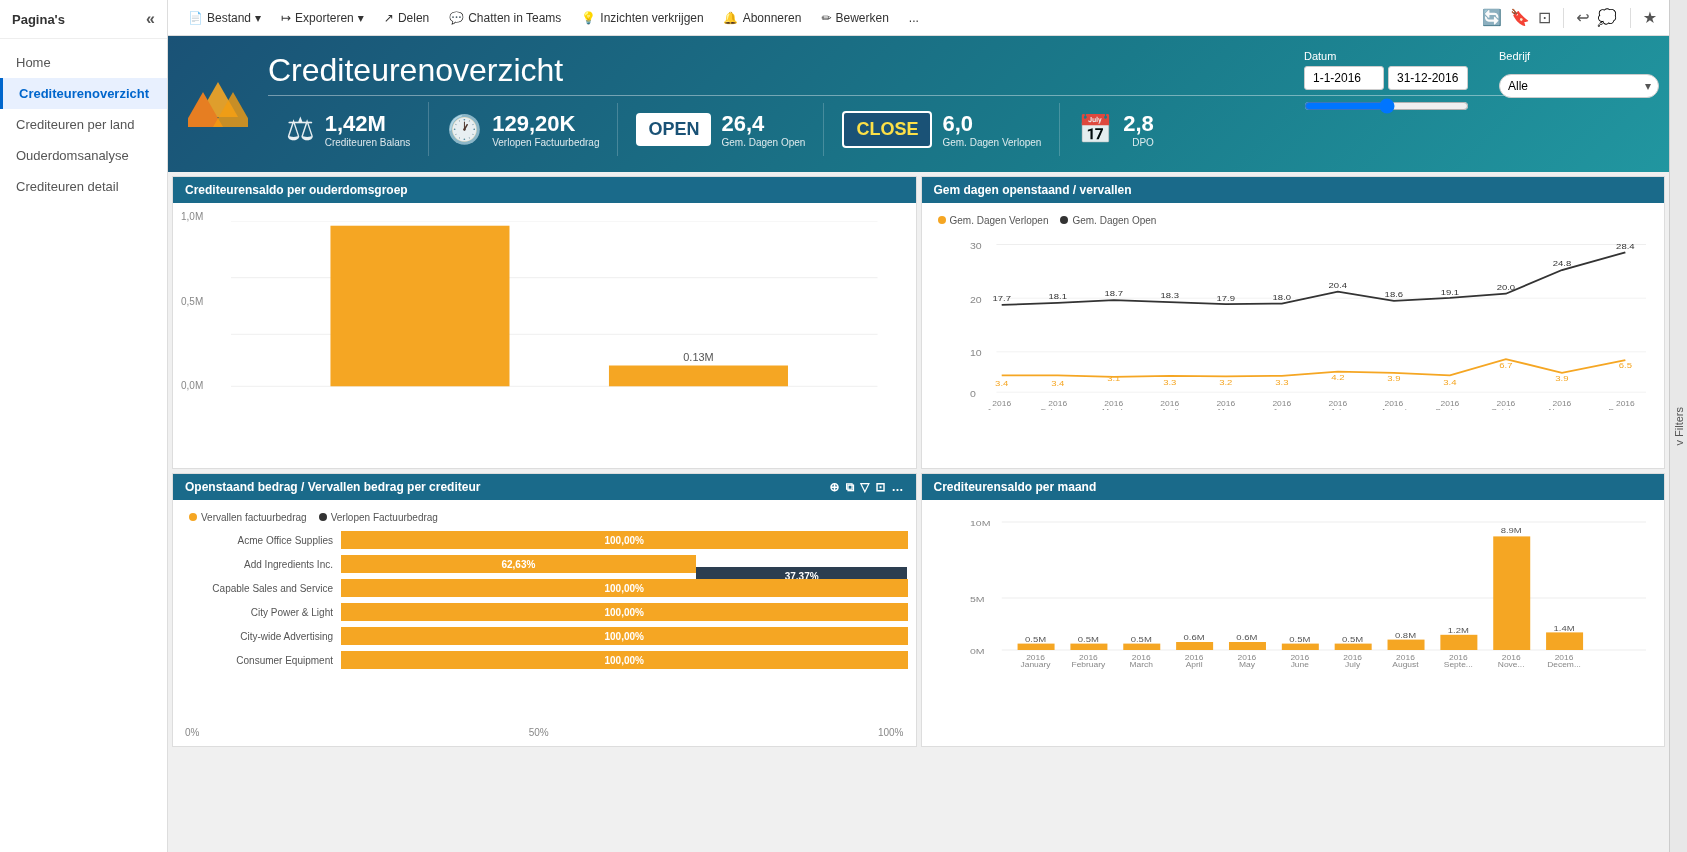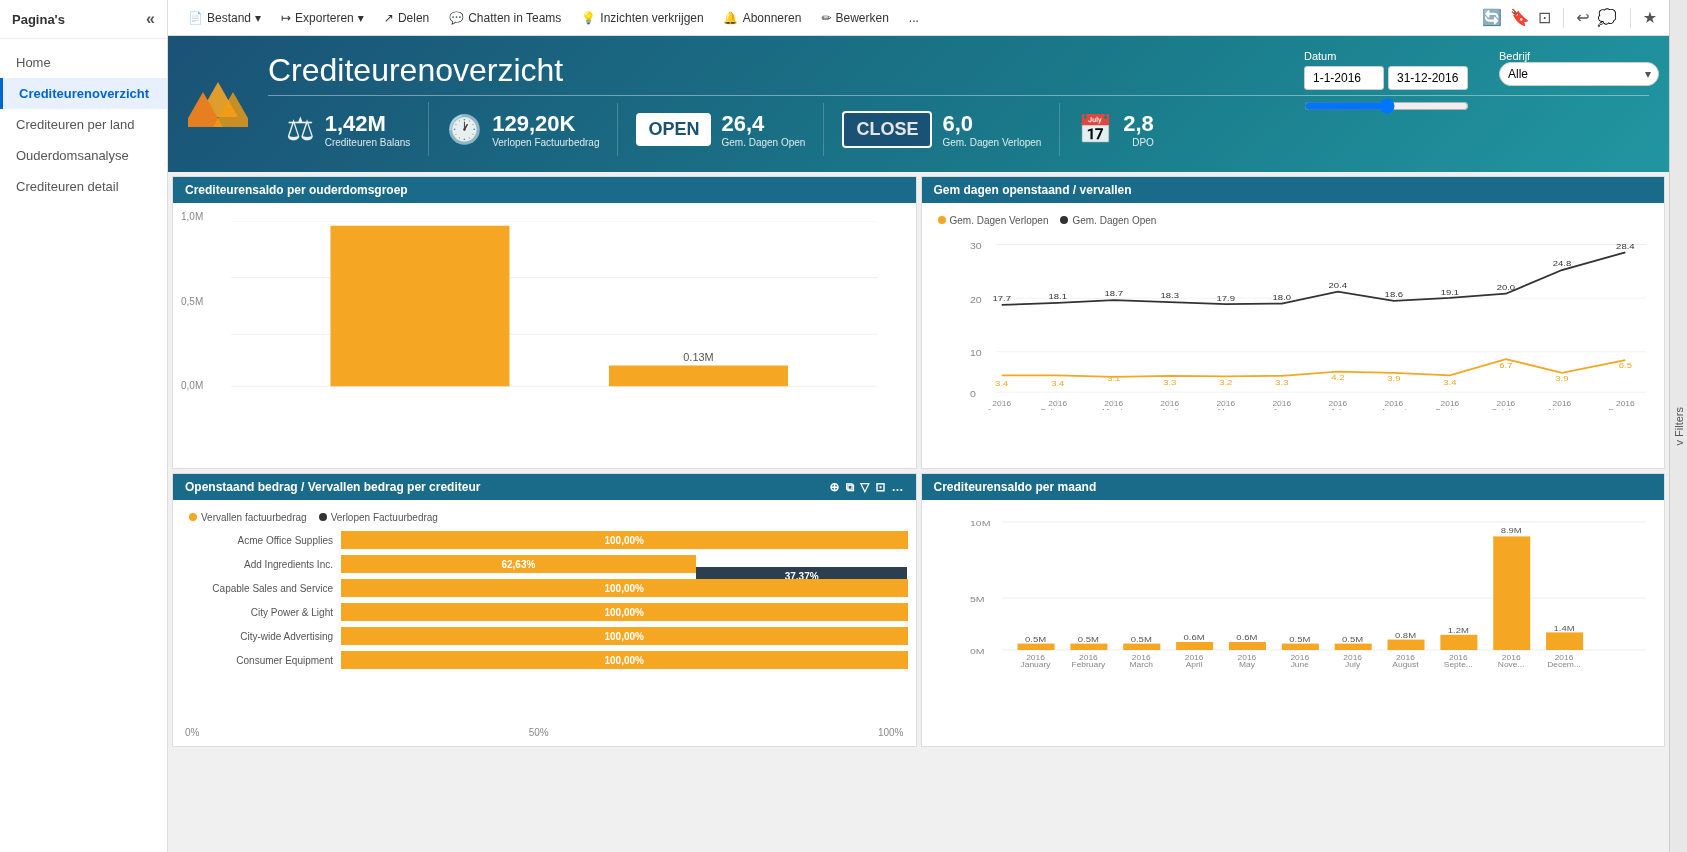--- a/index.html
+++ b/index.html
@@ -34,30 +34,30 @@
 
     
     #metrics-row { display: flex; align-items: center; gap: 0; }
     .metric-block { display: flex; align-items: center; gap: 10px; padding: 8px 18px; border-right: 1px solid rgba(255,255,255,0.2); }
     .metric-block:last-child { border-right: none; }
     .metric-icon { color: #fff; font-size: 28px; opacity: 0.9; }
     .metric-info { color: #fff; }
     .metric-value { font-size: 22px; font-weight: 700; }
     .metric-label { font-size: 10px; opacity: 0.85; text-align: right; }
     .open-badge { background: #fff; color: #1a5276; font-weight: 900; font-size: 18px; padding: 6px 12px; border-radius: 4px; }
-    .close-badge { background: #1a5276; color: #e5e5e5; font-weight: 900; font-size: 18px; padding: 6px 12px; border-radius: 4px; border: 2px solid #fff; }
+    .close-badge { background: #1a5276; color: #fde047; font-weight: 900; font-size: 18px; padding: 6px 12px; border-radius: 4px; border: 2px solid #fff; }
 
     
     #date-controls { position: absolute; top: 14px; right: 200px; display: flex; flex-direction: column; gap: 4px; }
     .date-label { color: #fff; font-size: 11px; }
     .date-inputs { display: flex; gap: 4px; }
     .date-input { background: #fff; border: 1px solid #ccc; padding: 4px 8px; font-size: 12px; border-radius: 3px; width: 80px; }
     .date-slider { margin-top: 4px; }
 
-    #company-control { position: absolute; top: 14px; right: 10px; display: flex; flex-direction: column; gap: 0; }
+    #company-control { position: absolute; top: 14px; right: 10px; display: flex; flex-direction: column; gap: 12px; }
     .company-label { color: #fff; font-size: 11px; }
     .company-select { background: #fff; border: 1px solid #ccc; padding: 4px 24px 4px 8px; font-size: 12px; border-radius: 12px; width: 160px; appearance: none; }
     .company-select-wrap { position: relative; }
     .company-select-wrap::after { content: '▾'; position: absolute; right: 8px; top: 50%; transform: translateY(-50%); pointer-events: none; color: #555; }
 
     
     #charts-grid { display: grid; grid-template-columns: 1fr 1fr; grid-template-rows: auto auto; gap: 4px; padding: 4px; }
 
     .chart-card { background: #fff; border: 1px solid #ddd; }
     .chart-header { background: #1a6a8a; color: #fff; padding: 6px 12px; font-size: 12px; font-weight: 600; display: flex; align-items: center; justify-content: space-between; }

